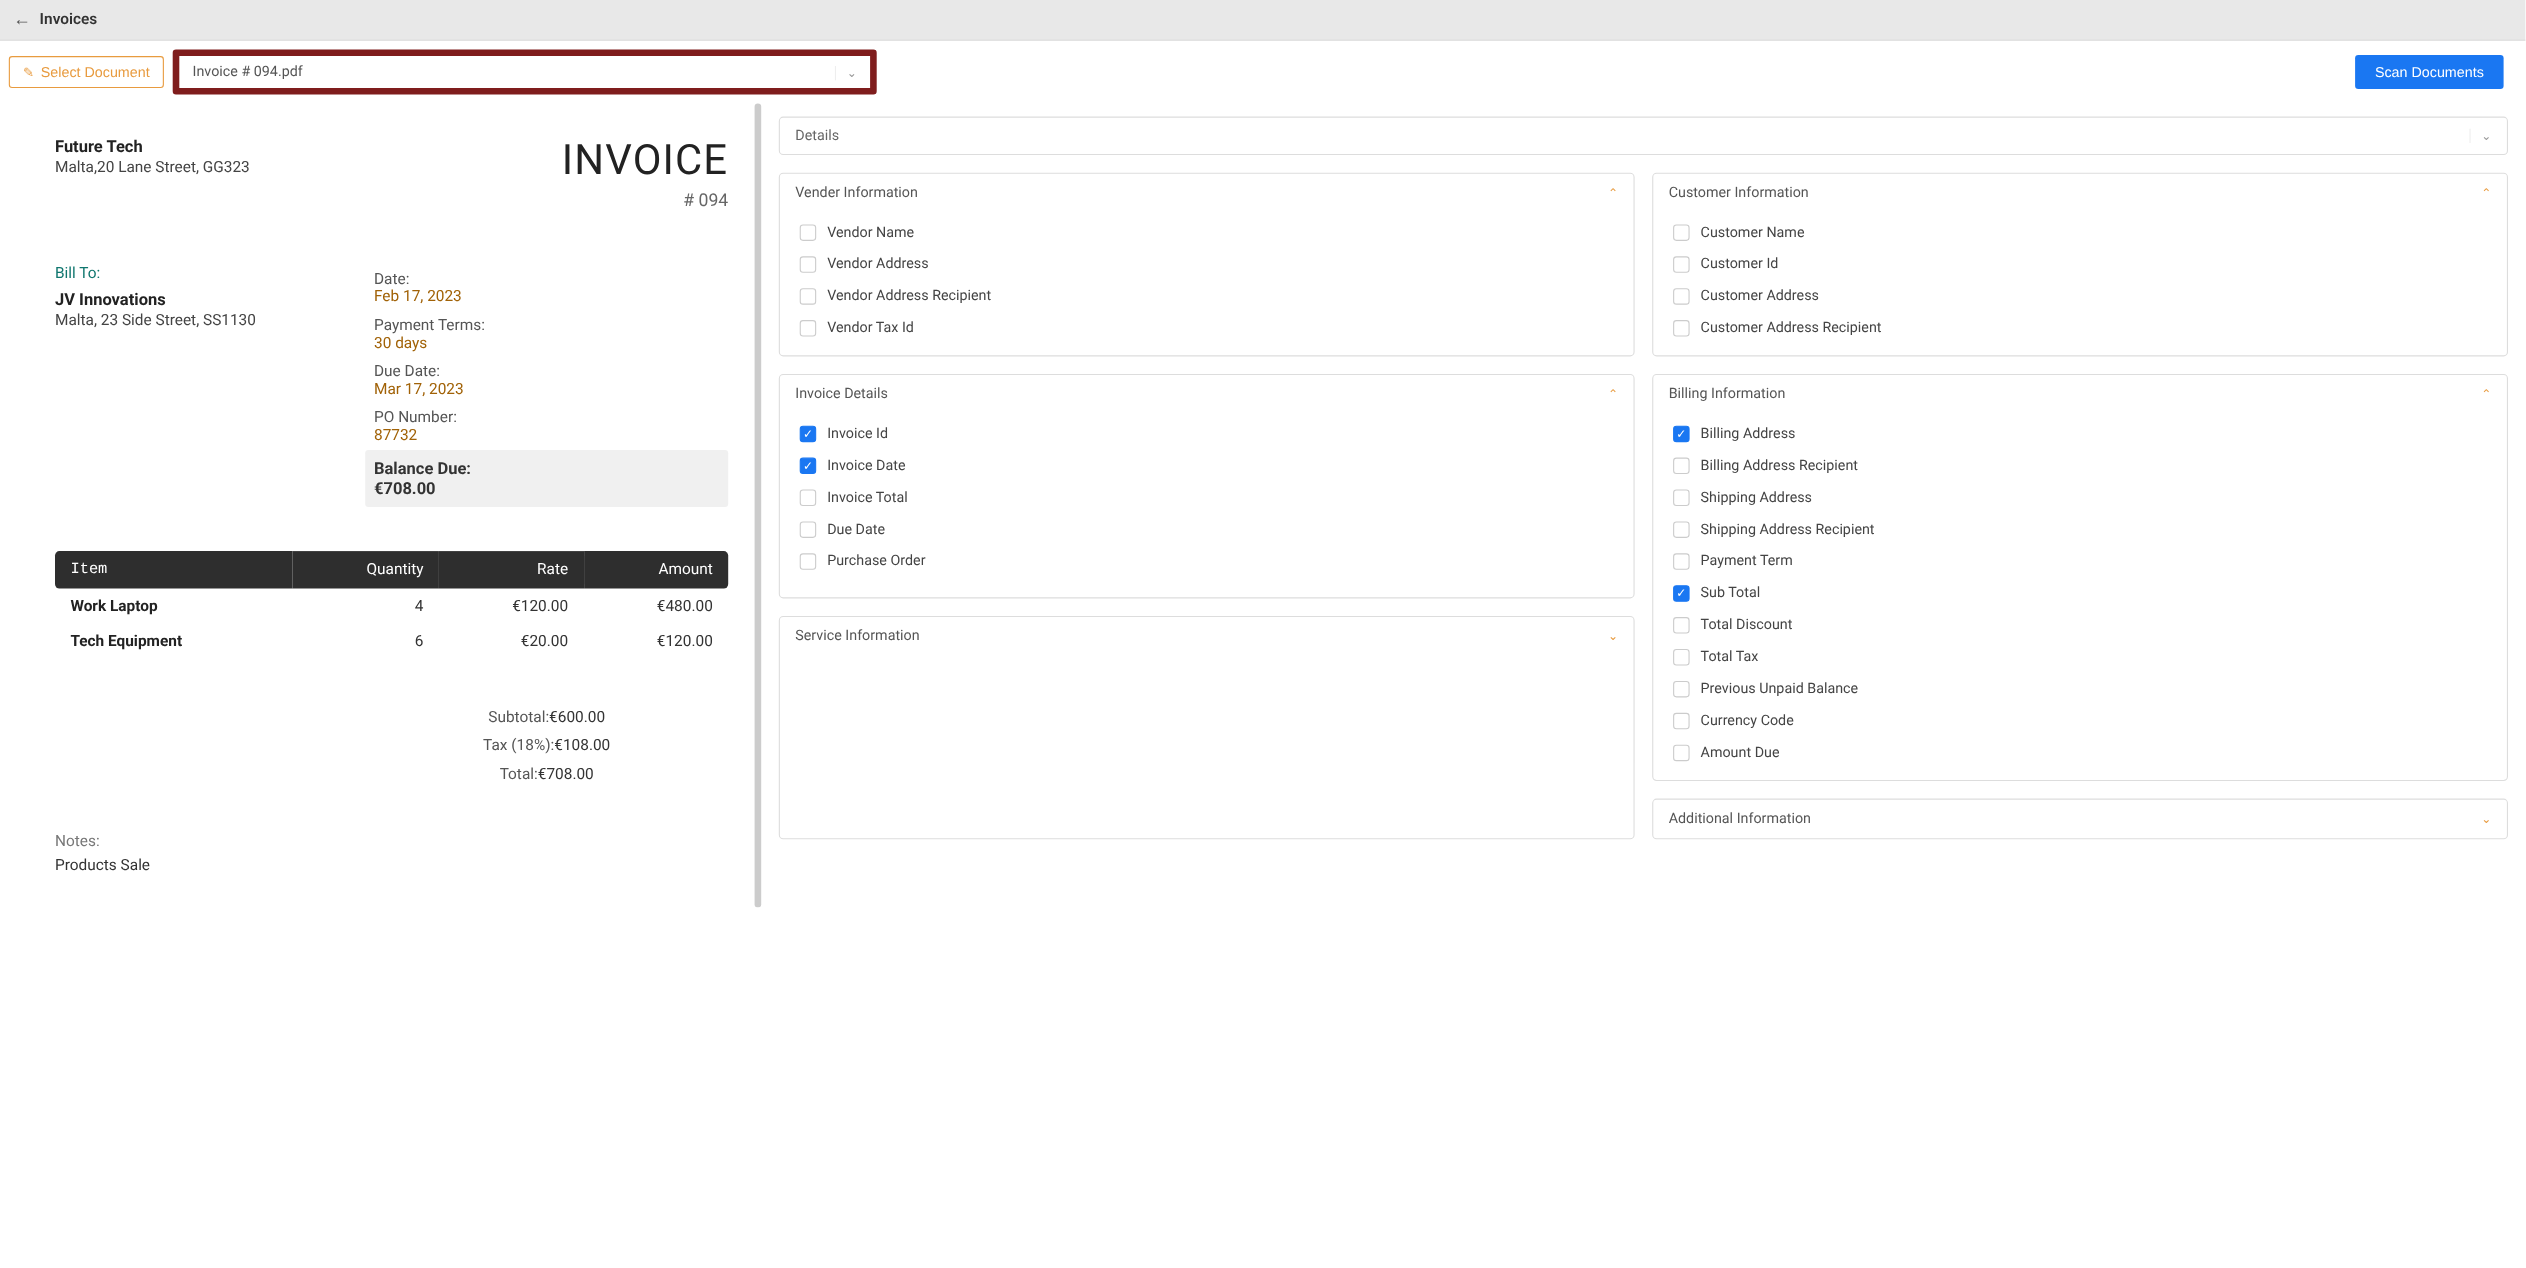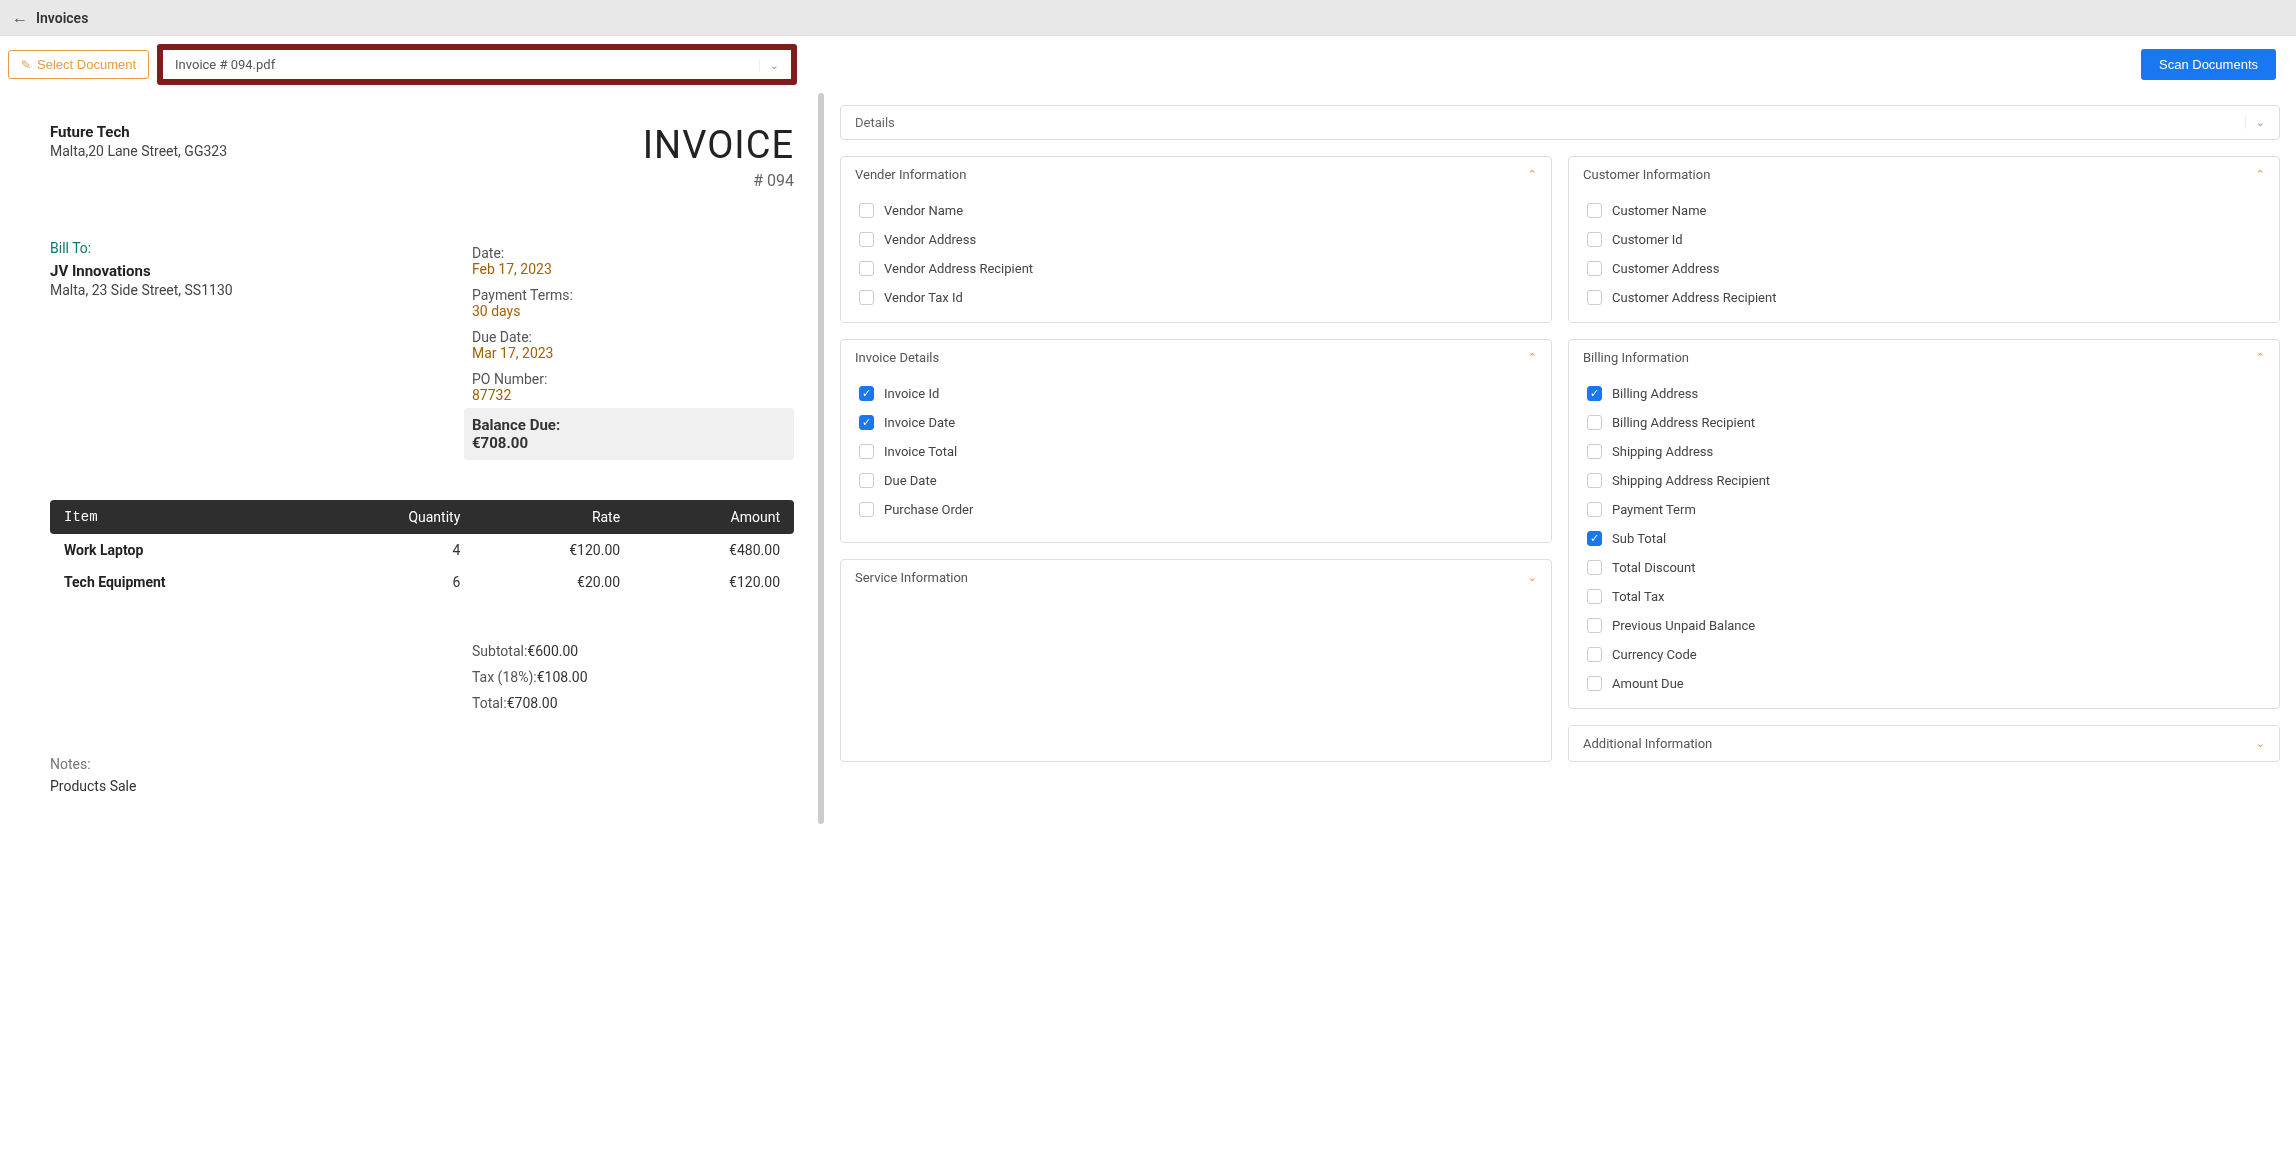--- a/index.html
+++ b/index.html
@@ -7,21 +7,21 @@
 .header-bar { background: #e8e8e8; padding: 8px 12px; display: flex; align-items: center; gap: 8px; border-bottom: 1px solid #ddd; }
 .back-arrow { font-size: 16px; color: #555; cursor: pointer; }
 .header-title { font-weight: 600; font-size: 14px; color: #333; }
 .toolbar { padding: 8px; display: flex; gap: 8px; align-items: center; }
 .select-doc-btn { border: 1px solid #e89b3f; color: #e89b3f; background: #fff; padding: 6px 12px; border-radius: 3px; cursor: pointer; display: flex; align-items: center; gap: 6px; font-size: 13px; }
 .pencil-icon { font-size: 12px; }
 .doc-dropdown { flex: 1; border: 6px solid #7f1d1d; border-radius: 3px; padding: 7px 12px; background: #fff; display: flex; align-items: flex-end; justify-content: space-between; max-width: 640px; color: #555; cursor: pointer; }
 .chevron { color: #999; font-size: 11px; border-left: 1px solid #eee; padding-left: 10px; }
 .scan-btn { margin-left: auto; background: #1a77f2; color: #fff; border: none; padding: 8px 18px; border-radius: 3px; cursor: pointer; font-size: 13px; margin-right: 12px; }
 .main-layout { display: flex; }
-.left-panel { width: 824px; padding: 30px 30px 30px 50px; position: relative; }
+.left-panel { width: 692px; padding: 30px 30px 30px 50px; position: relative; }
 .left-panel::after { content: ""; position: absolute; right: 0; top: 0; bottom: 0; width: 6px; background: #ccc; border-radius: 3px; }
 .invoice-head { display: flex; justify-content: space-between; margin-bottom: 50px; }
 .vendor-name { font-weight: 700; font-size: 15px; color: #222; }
 .vendor-addr { font-size: 14px; color: #444; margin-top: 2px; }
 .invoice-title { font-size: 38px; font-weight: 400; color: #222; text-align: right; letter-spacing: 1px; }
 .invoice-num { font-size: 16px; color: #666; text-align: right; margin-top: 4px; }
 .bill-section { display: flex; justify-content: space-between; margin-bottom: 40px; }
 .bill-to-label { color: #0f766e; font-size: 14px; margin-bottom: 6px; }
 .bill-to-name { font-weight: 700; font-size: 15px; color: #222; }
 .bill-to-addr { font-size: 14px; color: #444; margin-top: 2px; }
@@ -30,21 +30,21 @@
 .meta-label { color: #555; }
 .meta-value { color: #a16207; }
 .balance-row { background: #f0f0f0; padding: 8px; font-weight: 700; font-size: 15px; border-radius: 3px; }
 .items-table { width: 100%; border-collapse: collapse; margin-bottom: 40px; }
 .items-table thead th { background: #2e2e2e; color: #fff; padding: 9px 14px; font-weight: 400; font-size: 14px; text-align: right; }
 .items-table thead th:first-child { text-align: left; border-radius: 4px 0 0 4px; font-family: Liberation Mono, monospace; }
 .items-table thead th:last-child { border-radius: 0 4px 4px 0; }
 .items-table tbody td { padding: 8px 14px; font-size: 14px; text-align: right; color: #333; }
 .items-table tbody td:first-child { text-align: left; font-weight: 700; color: #222; }
 .totals { width: 330px; margin-left: auto; margin-bottom: 40px; }
-.total-row { display: flex; justify-content: flex-start; padding: 5px 8px; font-size: 14px; }
+.total-row { display: flex; justify-content: center; padding: 5px 8px; font-size: 14px; }
 .total-label { color: #555; }
 .total-value { color: #333; }
 .notes-label { color: #777; font-size: 14px; margin-bottom: 6px; }
 .notes-text { font-size: 14px; color: #333; }
 .right-panel { flex: 1; padding: 12px 16px; }
 .details-dropdown { border: 1px solid #ddd; border-radius: 4px; padding: 9px 14px; display: flex; justify-content: space-between; align-items: center; color: #666; margin-bottom: 16px; cursor: pointer; }
 .panels-row { display: flex; gap: 16px; margin-bottom: 16px; }
 .panel { flex: 1; border: 1px solid #ddd; border-radius: 4px; }
 .panel-header { padding: 10px 14px; display: flex; justify-content: space-between; align-items: center; cursor: pointer; color: #555; font-size: 13px; }
 .panel-chevron { color: #e89b3f; font-size: 11px; }

